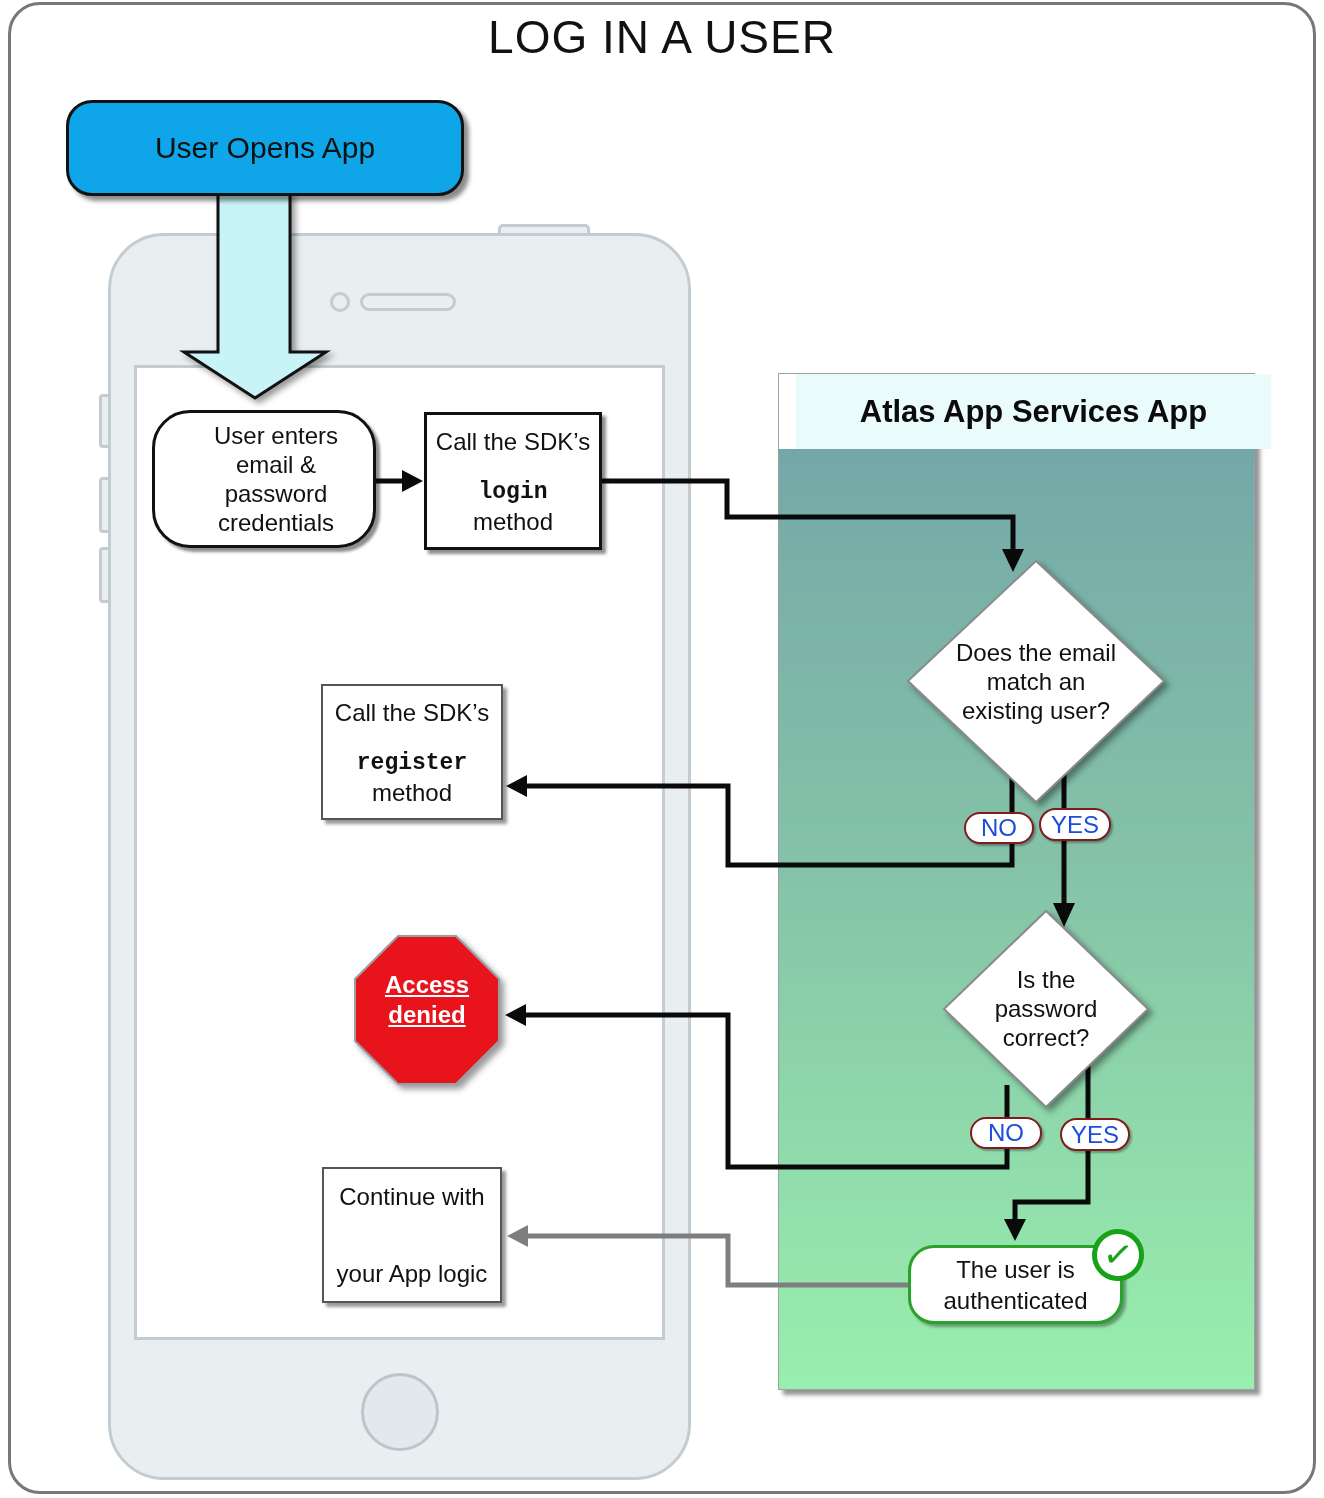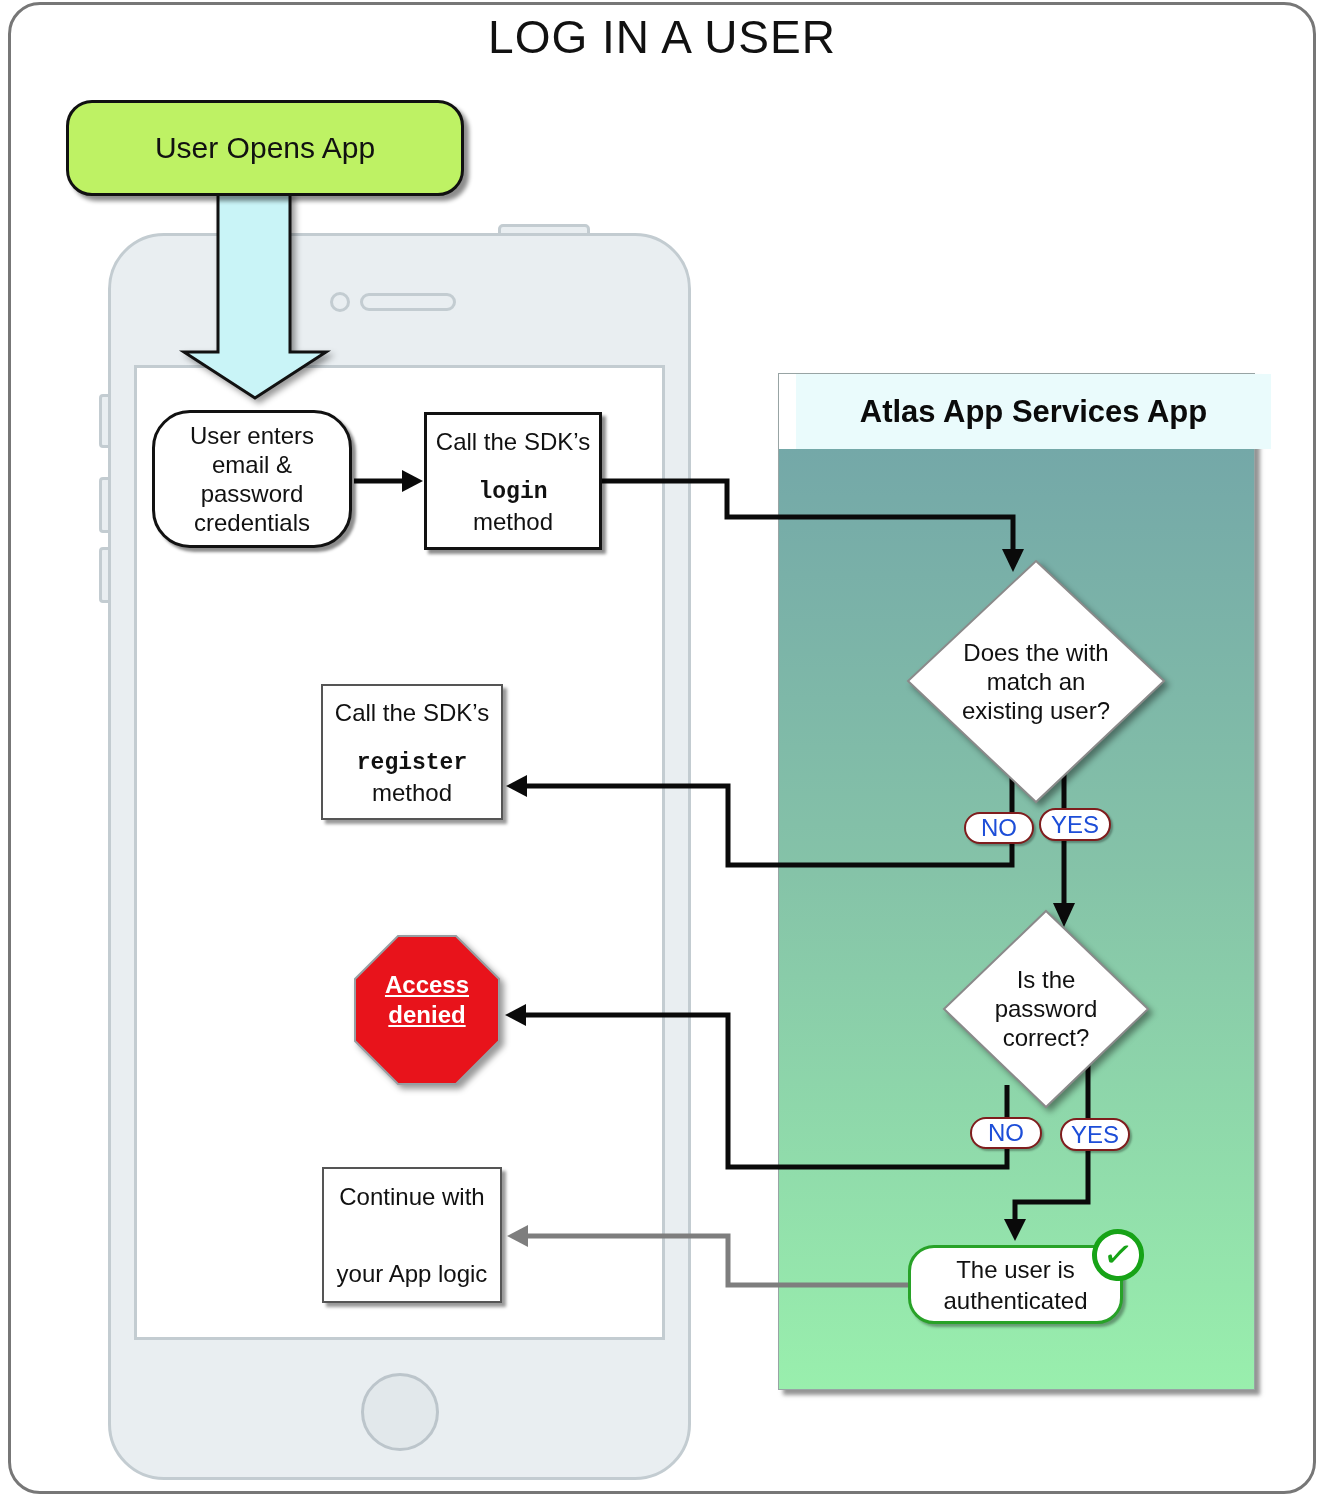--- a/index.html
+++ b/index.html
@@ -33,21 +33,21 @@
 
   svg.flow{position:absolute;left:0;top:0;z-index:7;}
 
   
   .node{position:absolute;z-index:8;background:#fff;display:flex;flex-direction:column;
         justify-content:center;text-align:center;font-size:24px;line-height:29px;color:#111;}
   .black-border{border:3px solid #111;box-shadow:4px 4px 3px rgba(0,0,0,.45);}
   .gray-border{border:2px solid #555;box-shadow:4px 4px 3px rgba(0,0,0,.40);}
   .rounded{border-radius:38px;}
   .entry-box{position:absolute;left:66px;top:100px;width:392px;height:90px;z-index:8;
-             background:#bef264;border:3px solid #111;border-radius:26px;
+             background:#0ea5e9;border:3px solid #111;border-radius:26px;
              box-shadow:5px 5px 4px rgba(0,0,0,.45);display:flex;align-items:center;
              justify-content:center;font-size:30px;color:#111;}
   .code-line{font-family:Liberation Mono, monospace;font-weight:bold;font-size:23px;margin-top:22px;}
 
   .dtext{position:absolute;z-index:8;text-align:center;font-size:24px;line-height:29px;color:#111;}
   .pill{position:absolute;z-index:9;background:#fff;border:2px solid #7f1d1d;border-radius:17px;
         display:flex;align-items:center;justify-content:center;font-size:24px;color:#1d4ed8;
         box-shadow:2px 2px 2px rgba(0,0,0,.3);}
   .stop-text{position:absolute;left:362px;top:970px;width:130px;z-index:8;text-align:center;
              color:#fff;font-weight:bold;font-size:24px;line-height:30px;text-decoration:underline;}
@@ -126,21 +126,21 @@
     <polygon points="1036,561 1164,681 1036,802 908,681" fill="#fff" stroke="#8a8a8a" stroke-width="2" style="filter:drop-shadow(4px 4px 3px rgba(0,0,0,.40));"></polygon>
     <polygon points="1046,911 1148,1009 1046,1107 944,1009" fill="#fff" stroke="#8a8a8a" stroke-width="2" style="filter:drop-shadow(4px 4px 3px rgba(0,0,0,.40));"></polygon>
 
     <polygon points="499,1041 456,1084 398,1084 355,1041 355,979 398,936 456,936 499,979" fill="#e8131b" stroke="#979fa3" stroke-width="2" style="filter:drop-shadow(4px 4px 3px rgba(0,0,0,.40));"></polygon>
   </svg>
 
   <div class="entry-box">
     <span>User Opens App</span>
   </div>
 
-  <div class="node black-border rounded" style="left:152px;top:410px;width:194px;height:132px;">
+  <div class="node black-border rounded" style="left:152px;top:410px;width:194px;height:132px;padding-left:24px;">
     <div>User enters</div>
     <div>email &amp;</div>
     <div>password</div>
     <div>credentials</div>
   </div>
 
   <div class="node black-border" style="left:424px;top:412px;width:172px;height:132px;">
     <div>Call the SDK’s</div>
     <div class="code-line">login</div>
     <div>method</div>
@@ -156,21 +156,21 @@
     <div>Access</div>
     <div>denied</div>
   </div>
 
   <div class="node gray-border" style="left:322px;top:1167px;width:176px;height:132px;gap:48px;">
     <div>Continue with</div>
     <div>your App logic</div>
   </div>
 
   <div class="dtext" style="left:926px;top:638px;width:220px;">
-    <div>Does the with</div>
+    <div>Does the email</div>
     <div>match an</div>
     <div>existing user?</div>
   </div>
 
   <div class="dtext" style="left:946px;top:965px;width:200px;">
     <div>Is the</div>
     <div>password</div>
     <div>correct?</div>
   </div>
 

